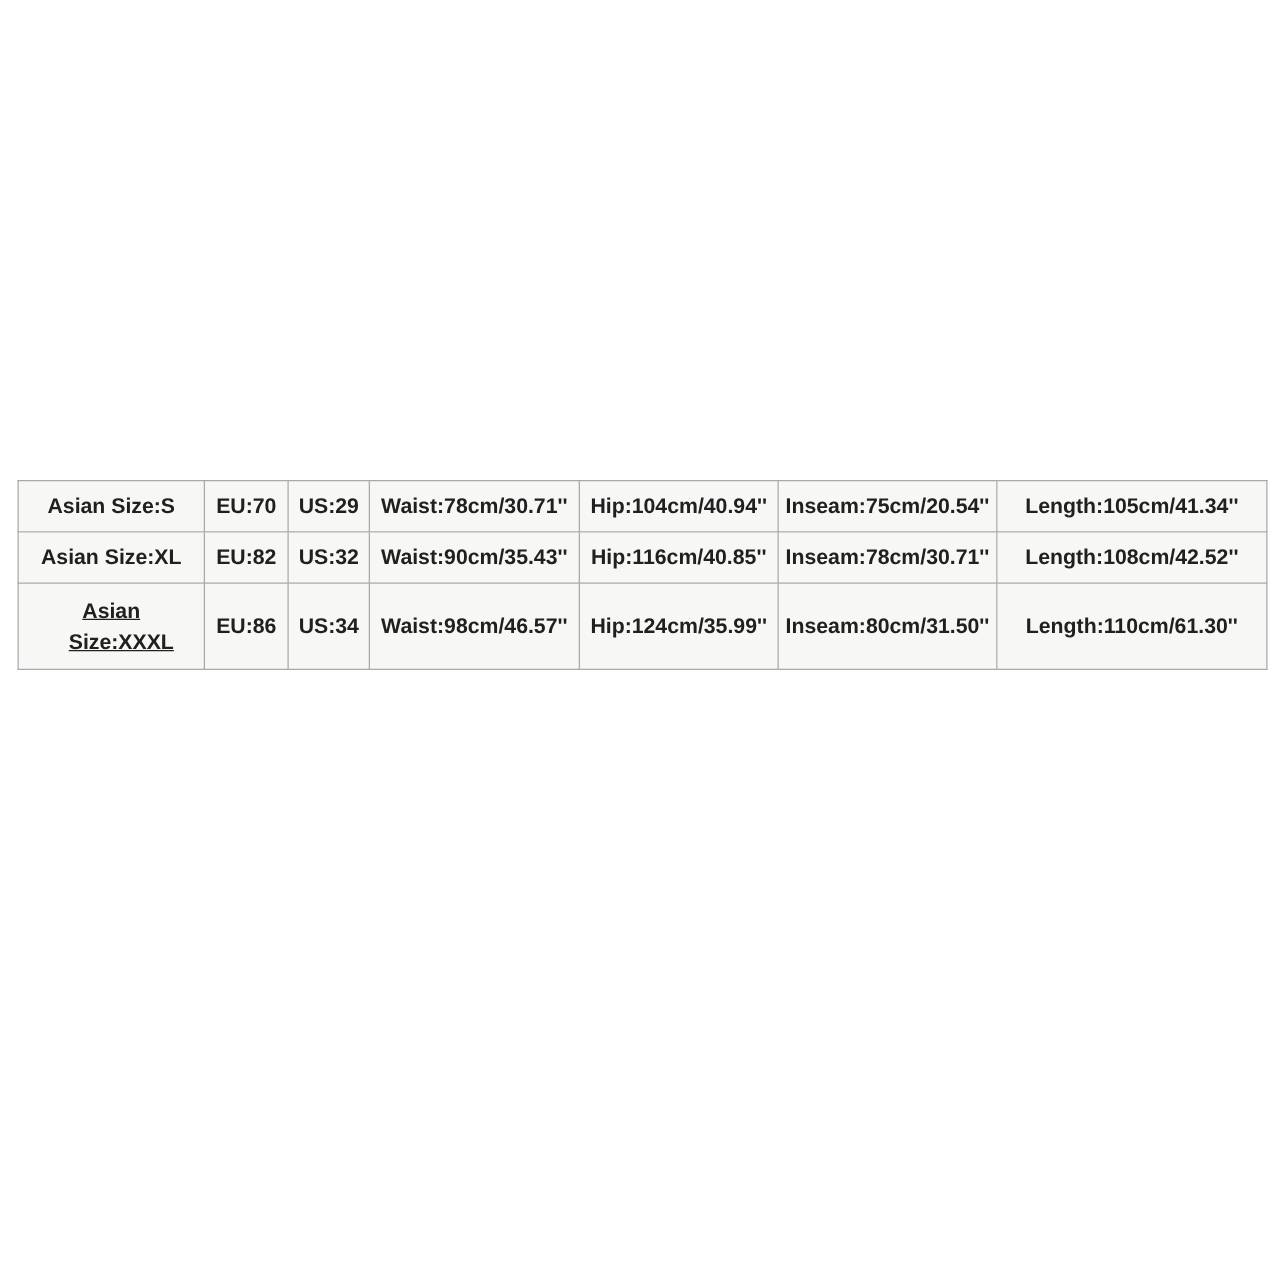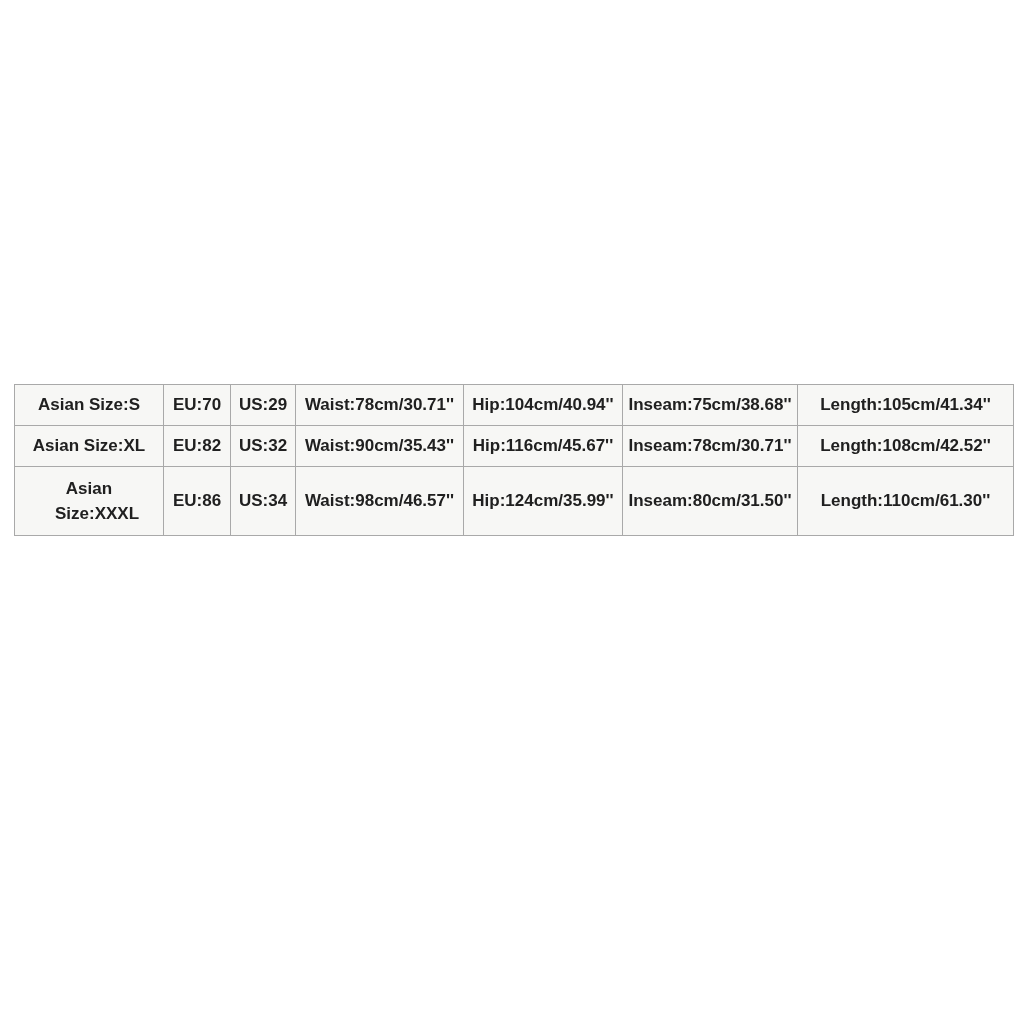--- a/index.html
+++ b/index.html
@@ -34,20 +34,21 @@
     vertical-align:middle;
     height:41px;
     padding:0 4px;
     white-space:nowrap;
     overflow:hidden;
   }
   table.size-chart tr:last-child td{height:69px;}
   table.size-chart tr:last-child td:first-child{
     white-space:normal;
     padding:0 40px;
+    text-decoration:underline;
   }
 </style>
 </head>
 <body>
 
 <div class="canvas">
   <table class="size-chart">
     <colgroup>
       <col style="width:149px">
         <col style="width:67px">
@@ -57,29 +58,29 @@
         <col style="width:175px">
       <col style="width:216px">
     </colgroup>
     <tbody>
       <tr>
         <td>Asian Size:S</td>
         <td>EU:70</td>
         <td>US:29</td>
         <td>Waist:78cm/30.71''</td>
         <td>Hip:104cm/40.94''</td>
-        <td>Inseam:75cm/38.68''</td>
+        <td>Inseam:75cm/20.54''</td>
         <td>Length:105cm/41.34''</td>
       </tr>
       <tr>
         <td>Asian Size:XL</td>
         <td>EU:82</td>
         <td>US:32</td>
         <td>Waist:90cm/35.43''</td>
-        <td>Hip:116cm/45.67''</td>
+        <td>Hip:116cm/40.85''</td>
         <td>Inseam:78cm/30.71''</td>
         <td>Length:108cm/42.52''</td>
       </tr>
       <tr>
         <td>Asian Size:XXXL</td>
         <td>EU:86</td>
         <td>US:34</td>
         <td>Waist:98cm/46.57''</td>
         <td>Hip:124cm/35.99''</td>
         <td>Inseam:80cm/31.50''</td>

